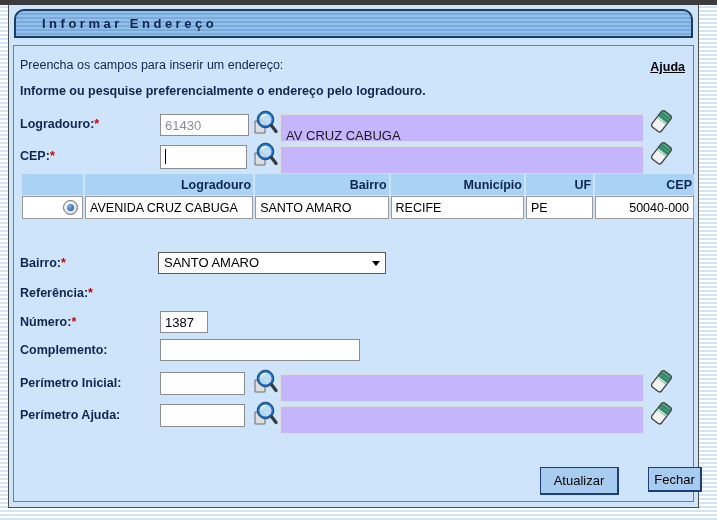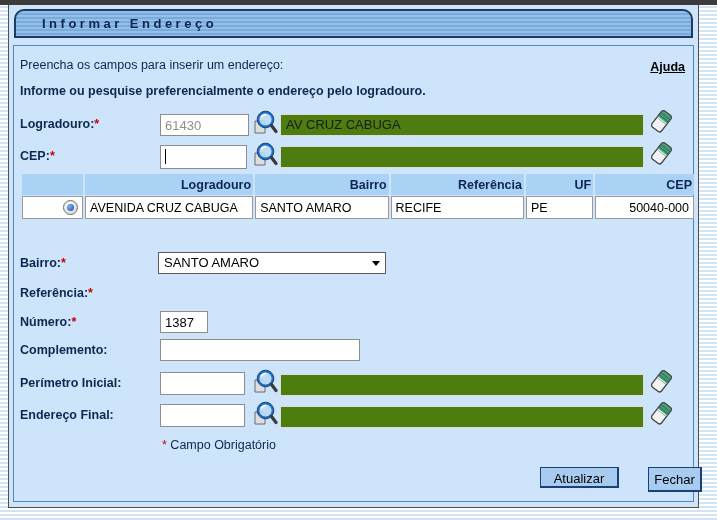--- a/index.html
+++ b/index.html
@@ -27,22 +27,22 @@
   .lbl{position:absolute;font-weight:bold;font-size:12.5px;color:#0f2750;white-space:nowrap;}
   .plain{position:absolute;font-size:12.5px;color:#0f2750;white-space:nowrap;}
   .req{color:#cc0000;}
   .help-link{position:absolute;right:8px;top:14px;font-size:12.5px;font-weight:bold;color:#000000;text-decoration:underline;cursor:pointer;}
   .txt-input{
     position:absolute;box-sizing:border-box;border:1px solid #8d8d8d;background:#ffffff;
     font-family:"Liberation Sans",sans-serif;font-size:13px;padding:2px 4px;color:#000;
   }
   .code-disabled{color:#8e8e8e;}
   .gray-field{
-    position:absolute;box-sizing:border-box;background:#4d7c0f;border:1px solid #dcdcdc;
-    font-size:13px;color:#1a1a1a;padding:2px 5px;white-space:nowrap;overflow:hidden;
+    position:absolute;box-sizing:border-box;background:#c4b5fd;border:1px solid #dcdcdc;
+    font-size:13px;color:#1a1a1a;padding:13px 5px;white-space:nowrap;overflow:hidden;
   }
   .icon-btn{position:absolute;width:26px;height:28px;background:none;border:none;padding:0;cursor:pointer;}
   .selectbox{
     position:absolute;box-sizing:border-box;border:1px solid #5b5b5b;background:#fff;
     font-size:13px;color:#000;padding:2px 18px 2px 5px;white-space:nowrap;overflow:hidden;cursor:pointer;
   }
   .selectbox .arrow{
     position:absolute;right:5px;top:50%;margin-top:-2px;width:0;height:0;
     border-left:4px solid transparent;border-right:4px solid transparent;border-top:5px solid #000;
   }
@@ -148,21 +148,21 @@
             <col style="width:131px">
           <col style="width:131px">
             <col style="width:66px">
             <col style="width:97px">
         </colgroup>
         <tbody>
             <tr>
           <th></th>
           <th>Logradouro</th>
           <th>Bairro</th>
-          <th>Referência</th>
+          <th>Município</th>
           <th>UF</th>
           <th>CEP</th>
         </tr>
         <tr>
           <td class="center"><span class="radio"></span></td>
           <td>AVENIDA CRUZ CABUGA</td>
           <td>SANTO AMARO</td>
           <td>RECIFE</td>
           <td>PE</td>
           <td class="center">50040-000</td>
@@ -202,38 +202,34 @@
           </svg>
       </button>
       <div class="gray-field" style="left:266px;top:328px;width:364px;height:22px;"></div>
       <button class="icon-btn" style="left:634px;top:322px;">
         <svg width="24" height="27" viewBox="0 0 24 28">
             <use href="#ic-eraser"></use>
           </svg>
       </button>
 
       <div class="lbl" style="left:6px;top:362px;">
-        <span>Endereço Final:</span>
+        <span>Perímetro Ajuda:</span>
       </div>
       <input class="txt-input" style="left: 146px; top: 358px; width: 85px; height: 23px;" value="">
       <button class="icon-btn" style="left:238px;top:355px;">
         <svg width="26" height="28" viewBox="0 0 26 28">
             <use href="#ic-search"></use>
           </svg>
       </button>
       <div class="gray-field" style="left:266px;top:360px;width:364px;height:22px;"></div>
       <button class="icon-btn" style="left:634px;top:354px;">
         <svg width="24" height="27" viewBox="0 0 24 28">
             <use href="#ic-eraser"></use>
           </svg>
       </button>
 
-      <div class="plain" style="left:148px;top:392px;">
-        <span class="req">*</span>
-        <span>Campo Obrigatório</span>
-      </div>
-
-      <button class="btn" style="left:526px;top:421px;width:79px;height:21px;">Atualizar</button>
+
+      <button class="btn" style="left:526px;top:421px;width:79px;height:28px;">Atualizar</button>
       <button class="btn" style="left:634px;top:421px;width:54px;height:25px;">Fechar</button>
 
     </div>
   </div>
 </div>
 
 </body></html>

